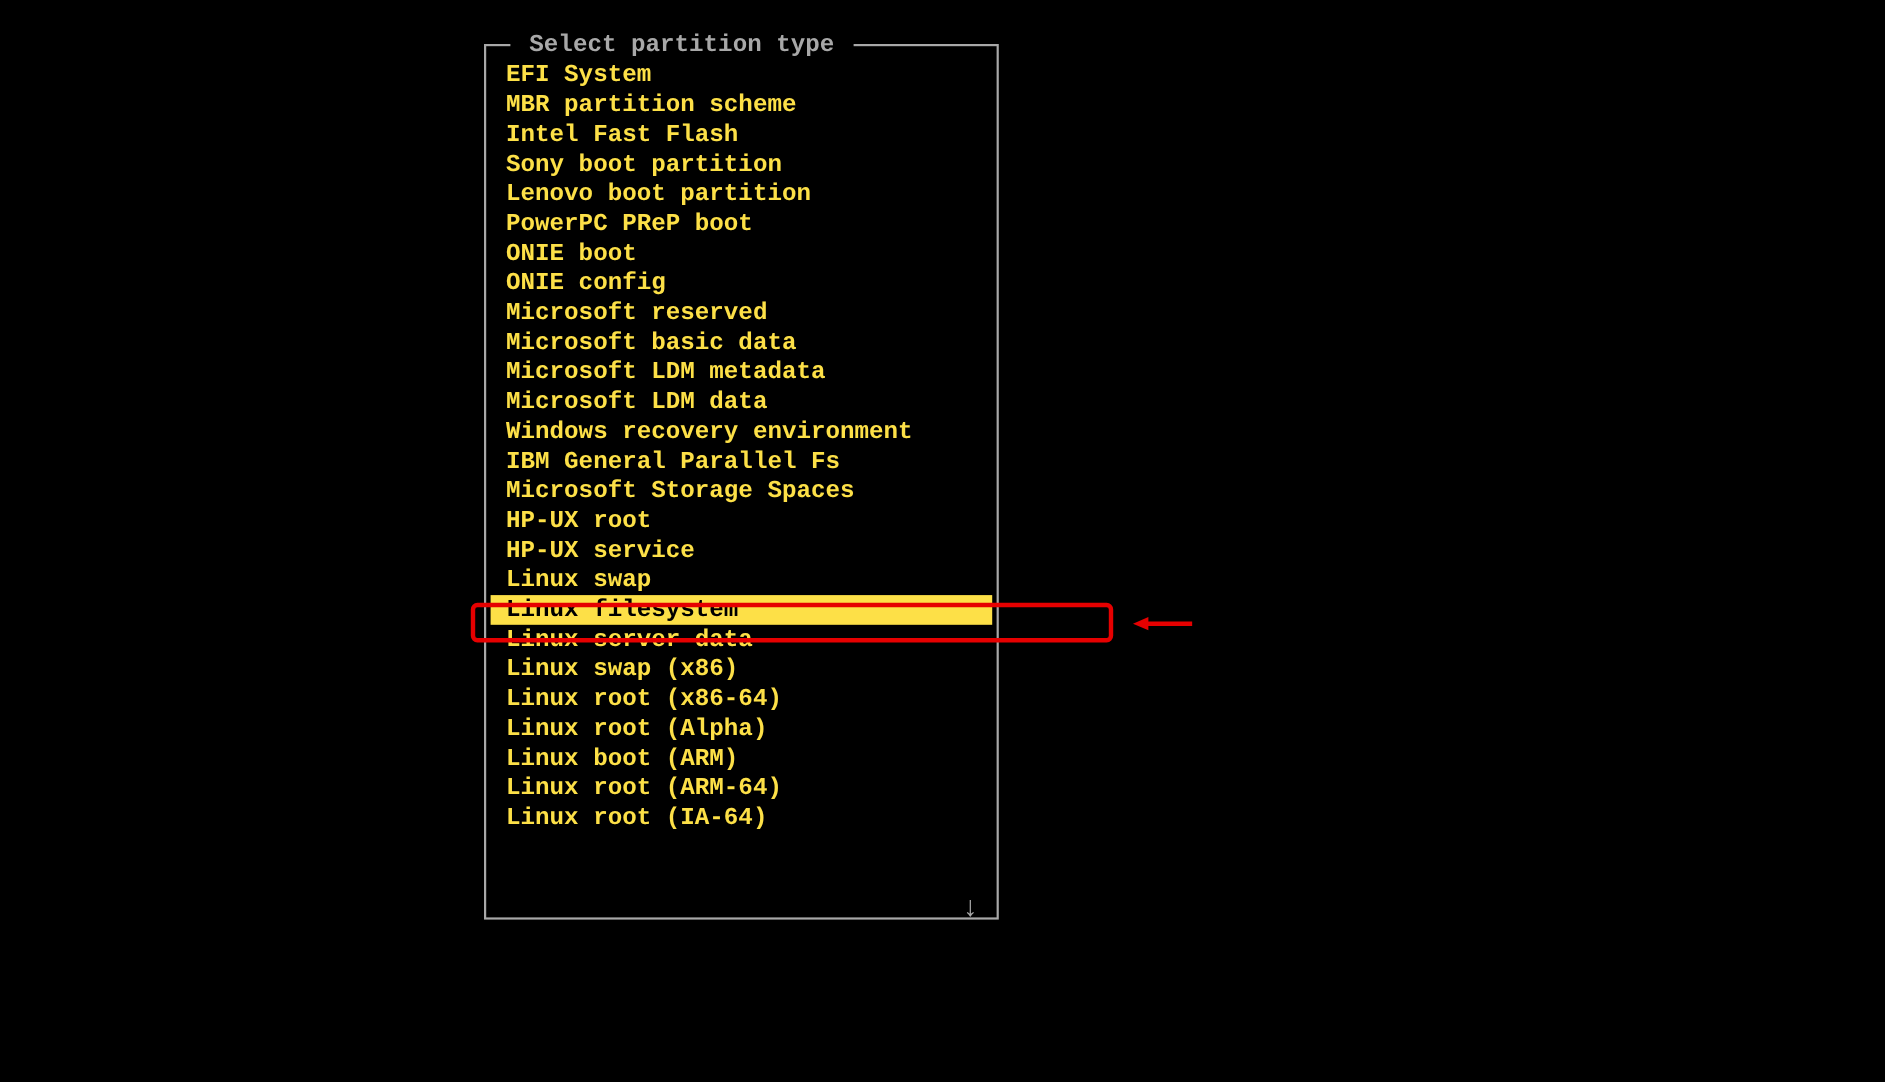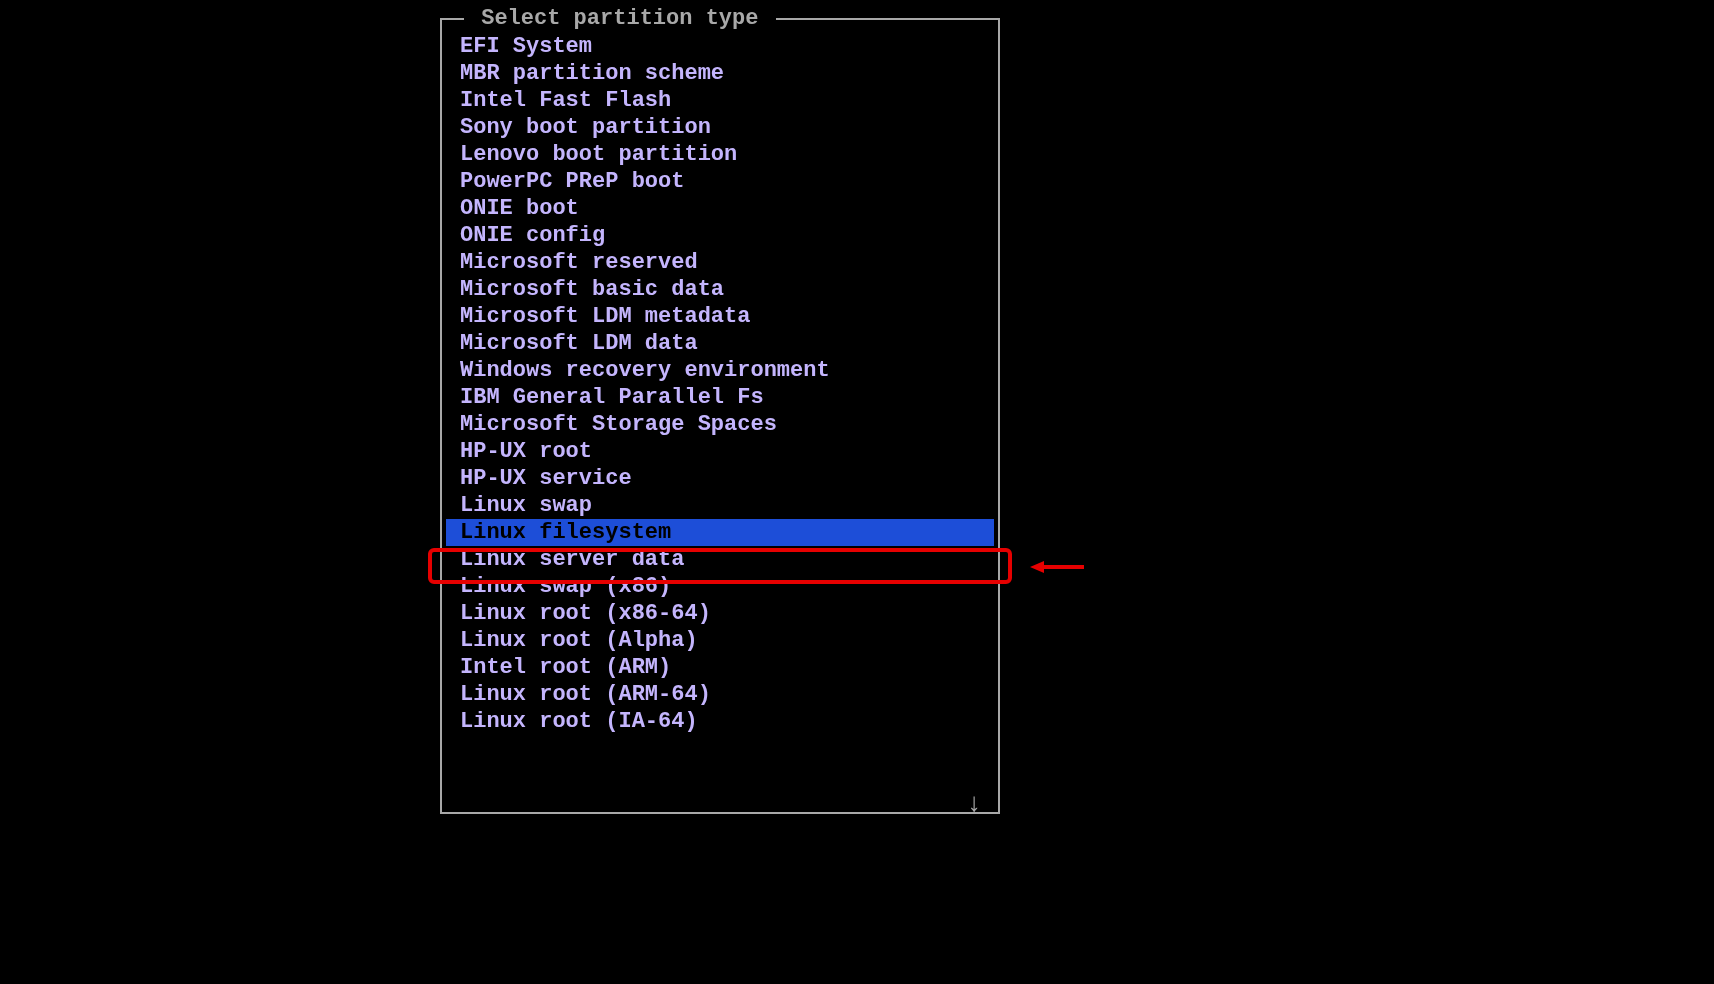--- a/index.html
+++ b/index.html
@@ -14,22 +14,22 @@
       font-size: 22px;
       font-weight: bold;
       width: 1714px;
       height: 984px;
       position: relative;
       overflow: hidden;
     }
     .dialog-container {
       position: absolute;
       left: 440px;
-      top: 6px;
-      width: 560px;
+      top: 28px;
+      width: 468px;
       height: 808px;
     }
     .dialog-border {
       position: absolute;
       border: 2px solid #a8a8a8;
       left: 0;
       top: 12px;
       right: 0;
       bottom: 0;
     }
@@ -47,25 +47,25 @@
       position: absolute;
       top: 27px;
       left: 6px;
       right: 6px;
       bottom: 6px;
     }
     .item {
       white-space: pre;
       line-height: 27px;
       padding-left: 14px;
-      color: #c4b5fd;
+      color: #fde047;
       cursor: pointer;
     }
     .item.selected {
-      background: #1d4ed8;
+      background: #fde047;
       color: #000;
     }
     .down-arrow {
       position: absolute;
       bottom: -5px;
       right: 18px;
       color: #a8a8a8;
       font-size: 26px;
       z-index: 3;
     }
@@ -114,21 +114,21 @@
       <div class="item">IBM General Parallel Fs</div>
       <div class="item">Microsoft Storage Spaces</div>
       <div class="item">HP-UX root</div>
       <div class="item">HP-UX service</div>
       <div class="item">Linux swap</div>
       <div class="item selected">Linux filesystem</div>
       <div class="item">Linux server data</div>
       <div class="item">Linux swap (x86)</div>
       <div class="item">Linux root (x86-64)</div>
       <div class="item">Linux root (Alpha)</div>
-      <div class="item">Intel root (ARM)</div>
+      <div class="item">Linux boot (ARM)</div>
       <div class="item">Linux root (ARM-64)</div>
       <div class="item">Linux root (IA-64)</div>
     </div>
   <div class="down-arrow">↓</div>
 </div>
 
 <div class="annotation-box"></div>
 <div class="annotation-arrow">
   <svg width="54" height="16" viewBox="0 0 54 16">
     <line x1="54" y1="8" x2="10" y2="8" stroke="#e60000" stroke-width="4"></line>

